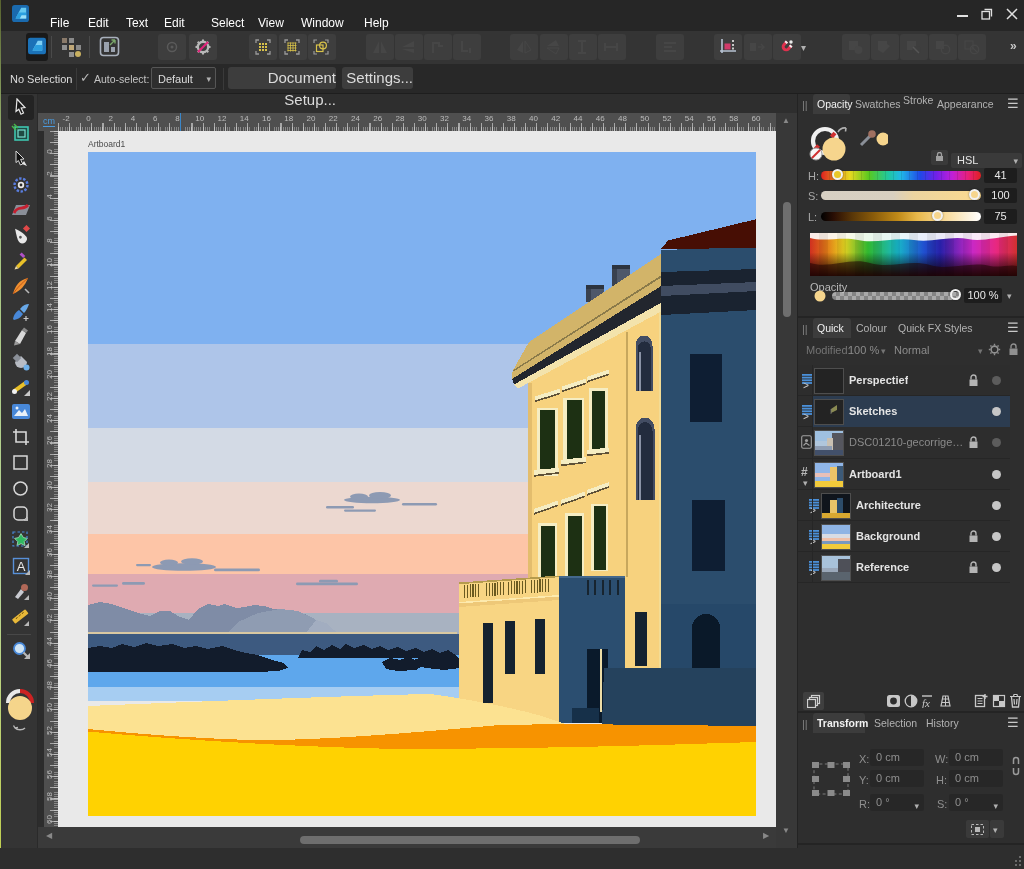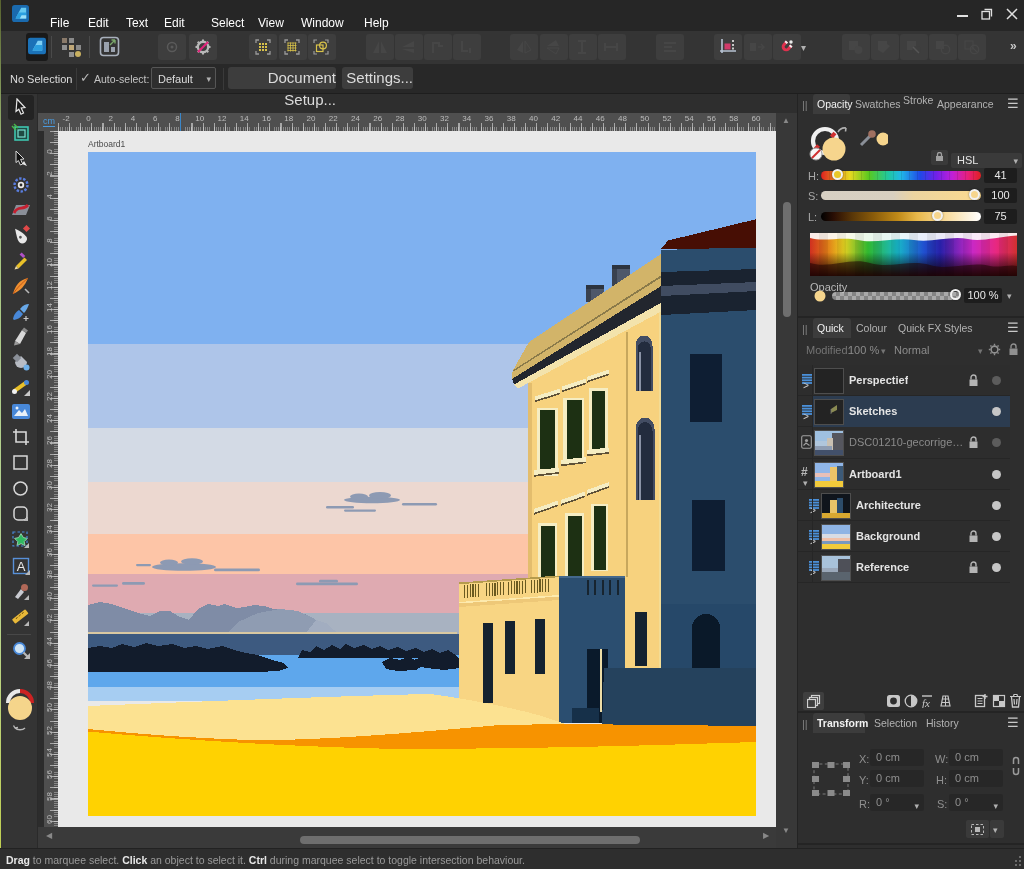--- a/index.html
+++ b/index.html
@@ -971,23 +971,20 @@
   <div style="position:absolute;left:168px;top:726px;width:23px;height:18px;background:#3a3a3a;border-radius:2px"></div>
   <svg class="abs" style="left:173px;top:730px" width="13" height="11" viewBox="0 0 13 11">
         <rect x="0.5" y="0.5" width="12" height="10" fill="none" stroke="#b8b8b8" stroke-width="1" stroke-dasharray="2.5 2"></rect>
         <rect x="4" y="3" width="5" height="5" fill="#b8b8b8"></rect>
       </svg>
   <div style="position:absolute;left:192px;top:726px;width:14px;height:18px;background:#3a3a3a;border-radius:2px"></div>
   <span class="chev" style="left:195px;top:731px">▾</span>
   <div style="position:absolute;left:0;top:749px;width:227px;height:2px;background:#242424"></div>
 </div>
 
-<div class="abs" id="statusbar">
-      <span style="position:absolute;left:6px;top:5px"><b>Drag</b> to marquee select. <b>Click</b> an object to select it. <b>Ctrl</b> during marquee select to toggle intersection behaviour.</span>
-</div>
 <svg class="abs" style="left:1012px;top:856px" width="10" height="10">
       <g fill="#6a6a6a">
         <rect x="7" y="0" width="2" height="2"></rect>
         <rect x="7" y="4" width="2" height="2"></rect>
         <rect x="7" y="8" width="2" height="2"></rect>
         <rect x="3" y="4" width="2" height="2"></rect>
         <rect x="3" y="8" width="2" height="2"></rect>
       </g>
     </svg>
 <div class="abs" id="greenedge"></div>

